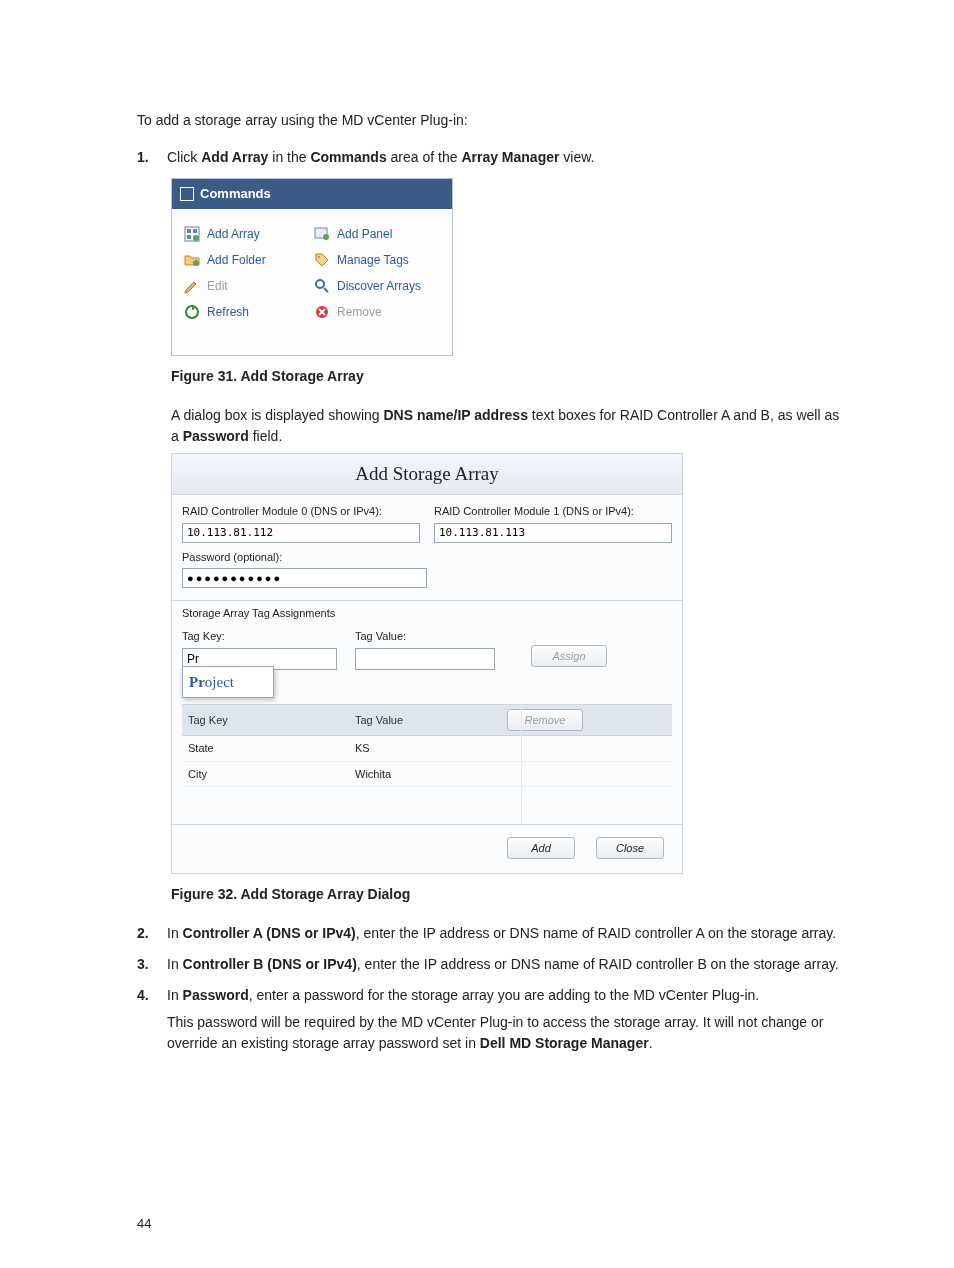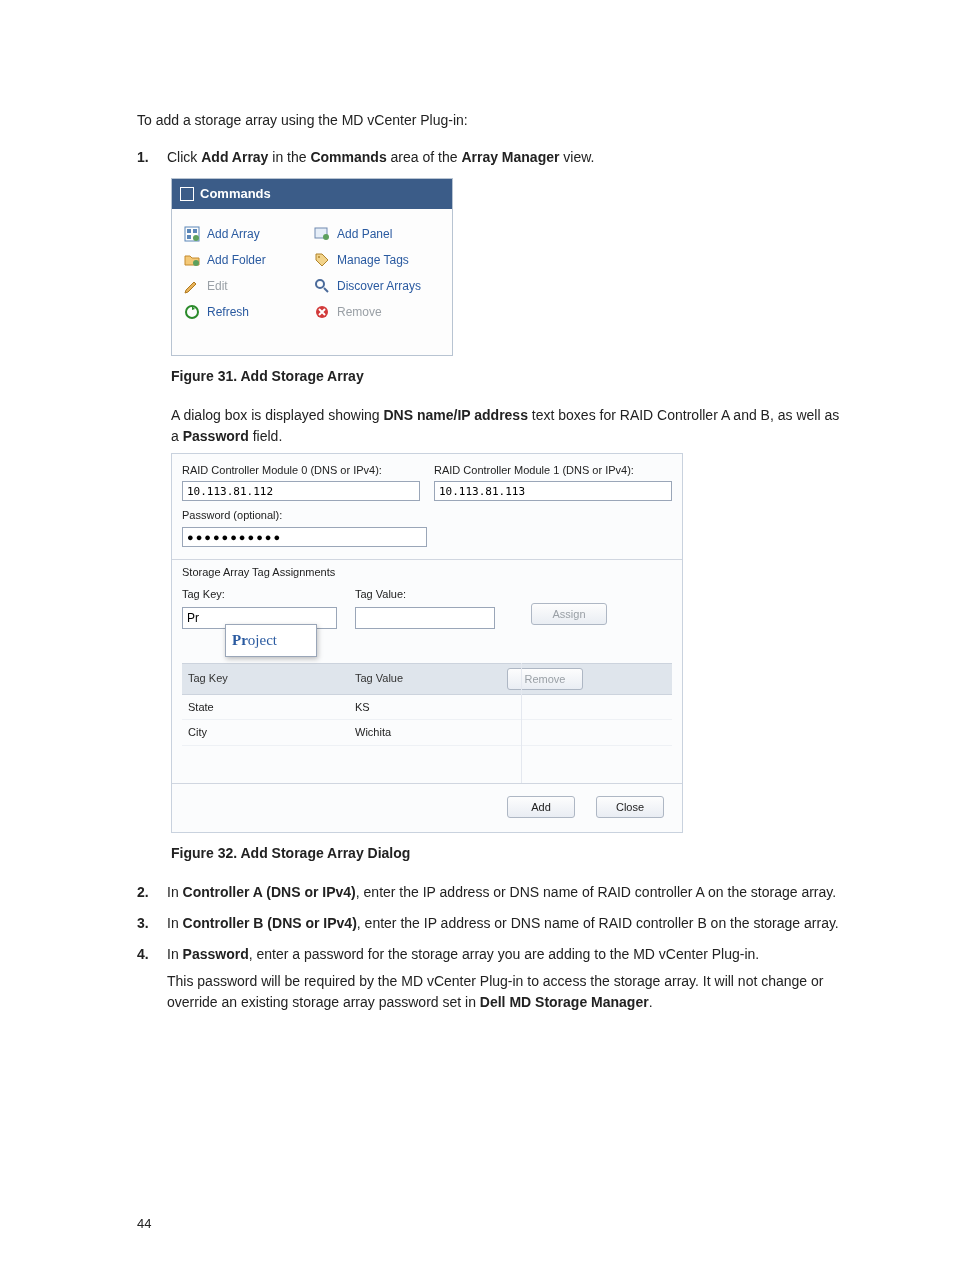--- a/index.html
+++ b/index.html
@@ -72,30 +72,29 @@
   .tag-label { margin-bottom: 4px; }
   .tag-input {
     width: 100%; box-sizing: border-box; height: 22px;
     border: 1px solid #9aa6b8; padding: 2px 4px; font-size: 12px;
   }
   .autocomplete {
     position: absolute; top: 38px; left: 0; width: 90px;
     border: 1px solid #9aa6b8; background: #fff;
     box-shadow: 1px 2px 5px rgba(0,0,0,0.25);
     z-index: 5;
-    margin-left: 43px;
   }
   .autocomplete-item {
     padding: 4px 6px; font-family: Georgia, serif; color: #2a5aa0; font-size: 15px;
   }
   .autocomplete-item b { font-weight: bold; }
   .btn {
     height: 22px; min-width: 76px; border: 1px solid #aeb7c4;
     background: linear-gradient(#fdfdfd,#e9edf3); border-radius: 3px;
-    font-size: 11px; color: #444; cursor: pointer;
+    font-size: 11px; color: #444; cursor: pointer; font-style: italic;
   }
   .btn.disabled { color: #9aa0a6; }
   .assign-cell { padding-top: 17px; padding-left: 18px; }
 
   .tag-table { margin-top: 34px; }
   .tag-table-row { display: flex; align-items: center; }
   .tag-table .th { color: #333; padding: 4px 6px; }
   .tag-table .td { padding: 4px 6px; }
   .tag-table-head { background: #dfe5ec; border-top:1px solid #ccd3dd; border-bottom:1px solid #ccd3dd; }
   .tt-key { width: 155px; }
@@ -199,20 +198,21 @@
     </div>
   </div>
 
   <div class="fig-caption">Figure 31. Add Storage Array</div>
 
   <div style="margin-left:34px; margin-bottom:6px;">
     <span>A dialog box is displayed showing </span><b>DNS name/IP address</b><span> text boxes for RAID Controller A and B, as well as a </span><b>Password</b><span> field.</span>
   </div>
 
   <div class="dlg">
+    <div class="dlg-title">Add Storage Array</div>
     <div class="dlg-body">
       <div class="ctrl-row">
         <div class="ctrl-col">
           <div class="ctrl-label">RAID Controller Module 0 (DNS or IPv4):</div>
           <input class="ctrl-input" value="10.113.81.112" style="">
         </div>
         <div class="ctrl-col">
           <div class="ctrl-label">RAID Controller Module 1 (DNS or IPv4):</div>
           <input class="ctrl-input" value="10.113.81.113" style="">
         </div>

